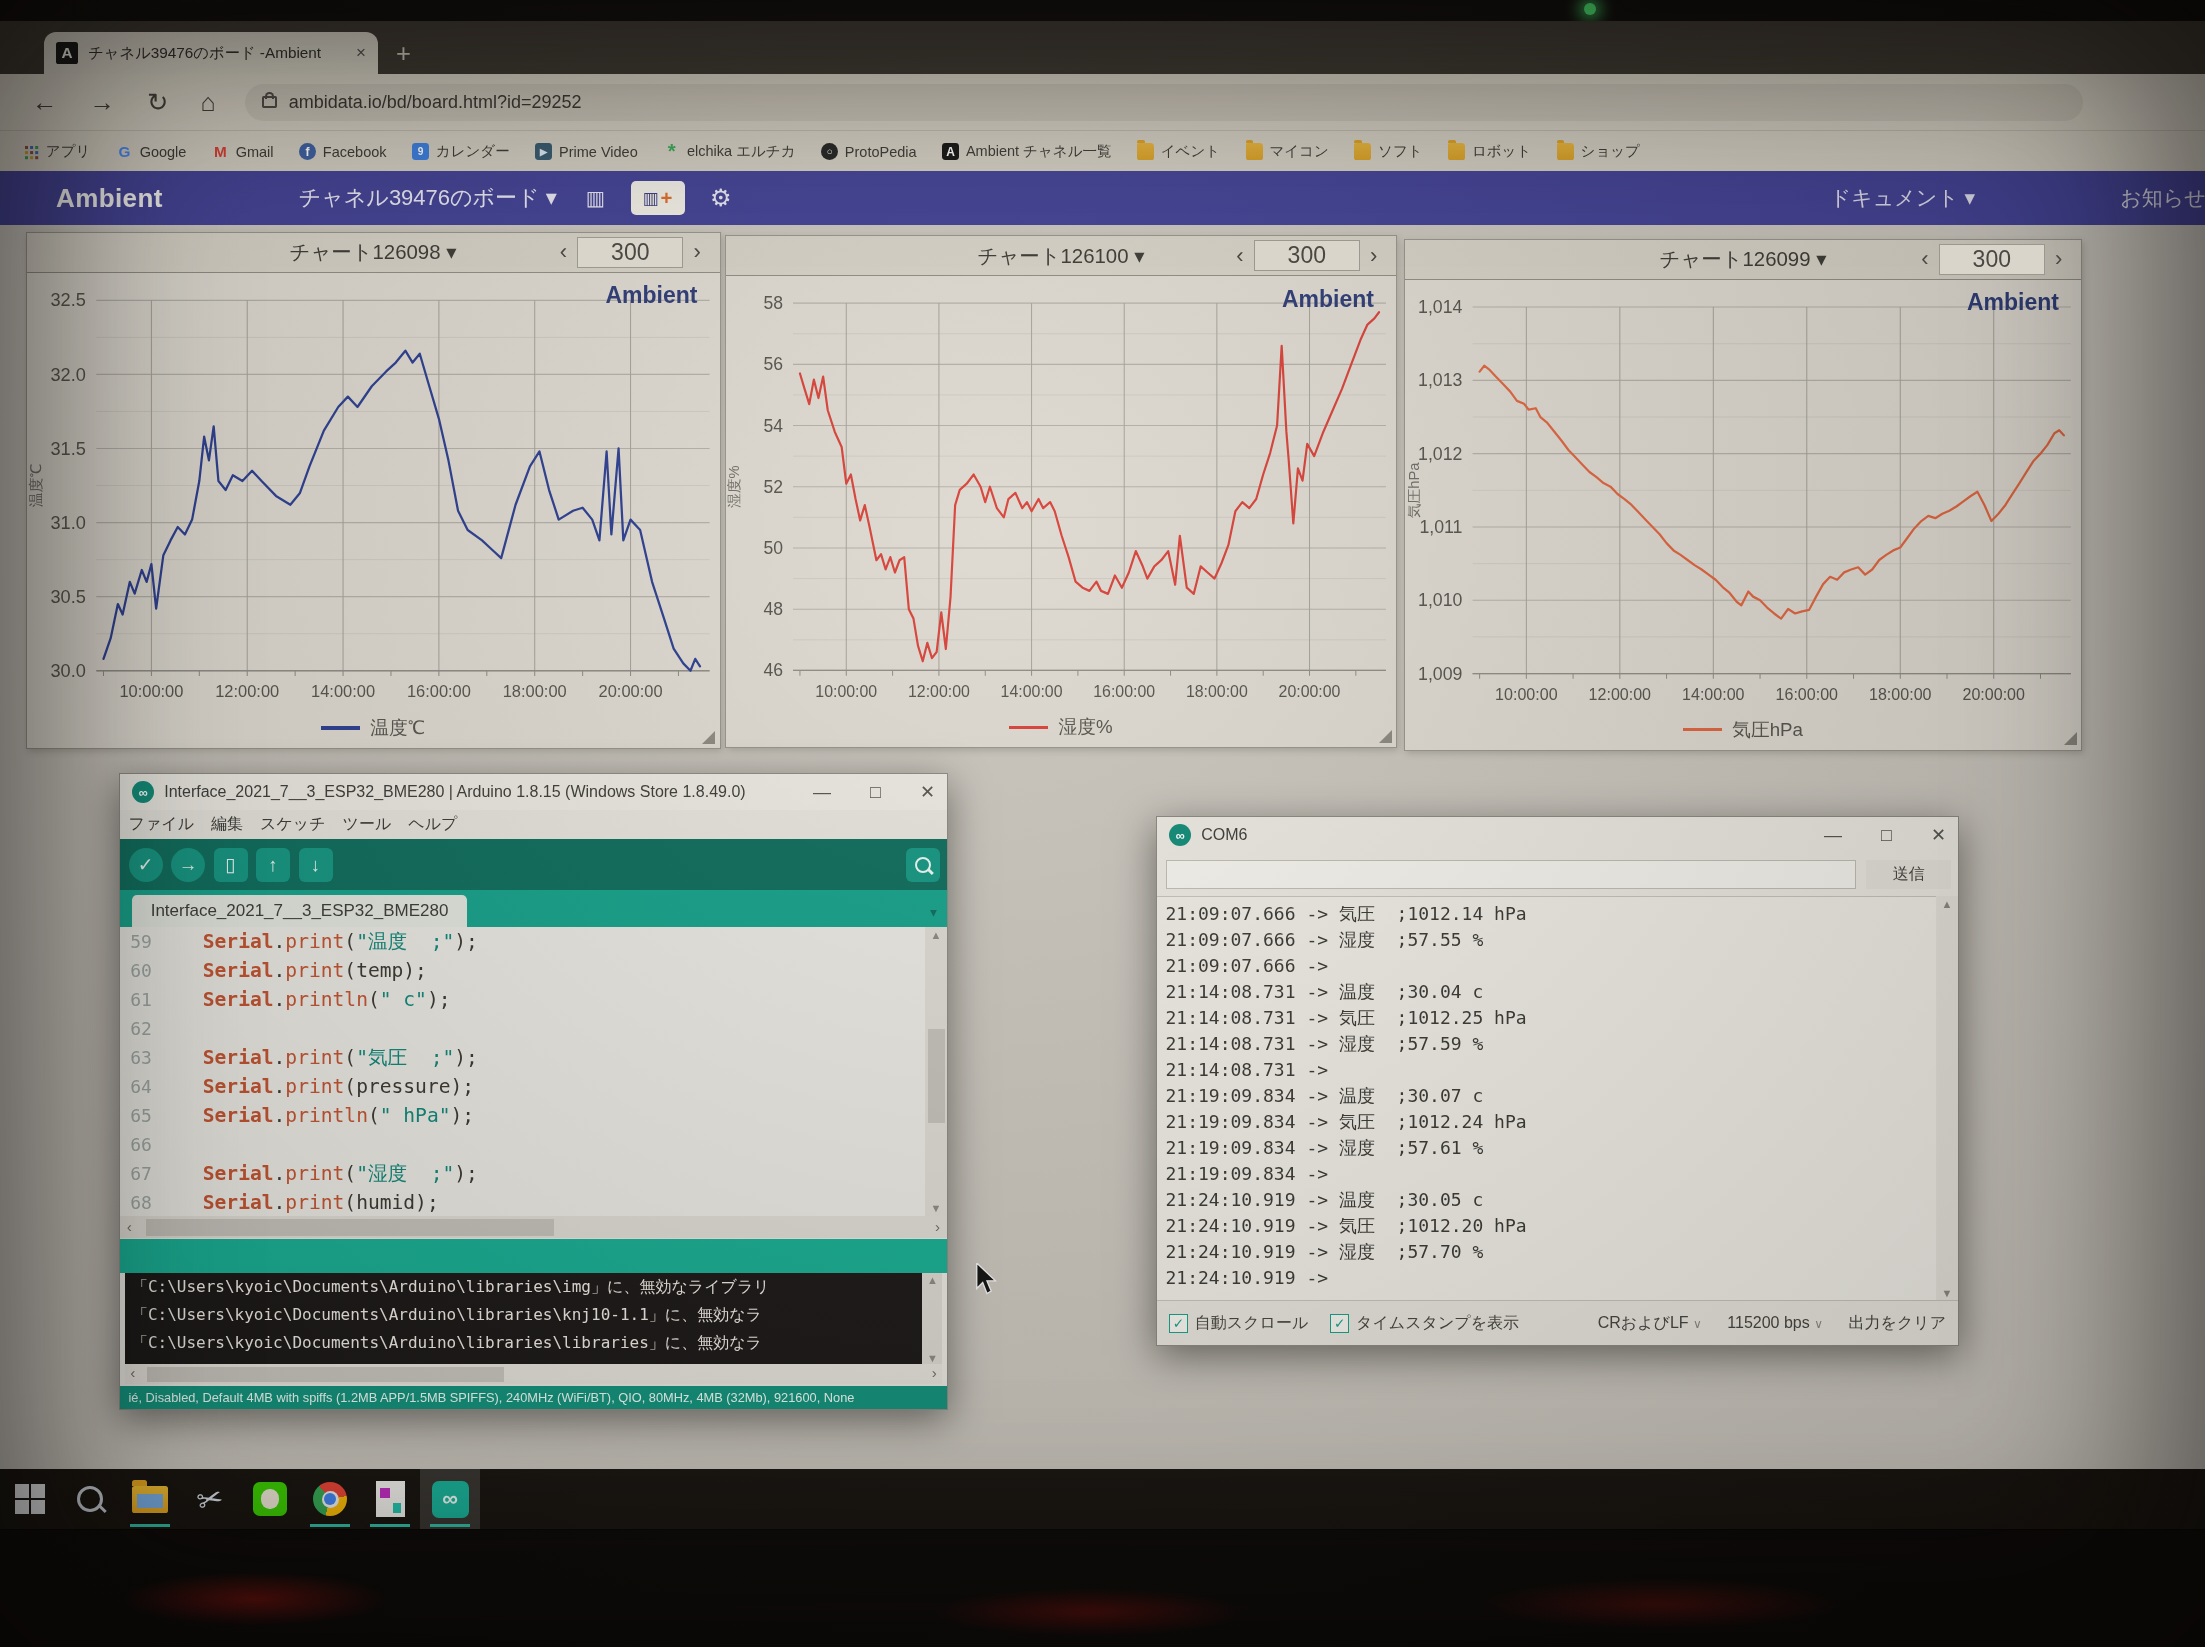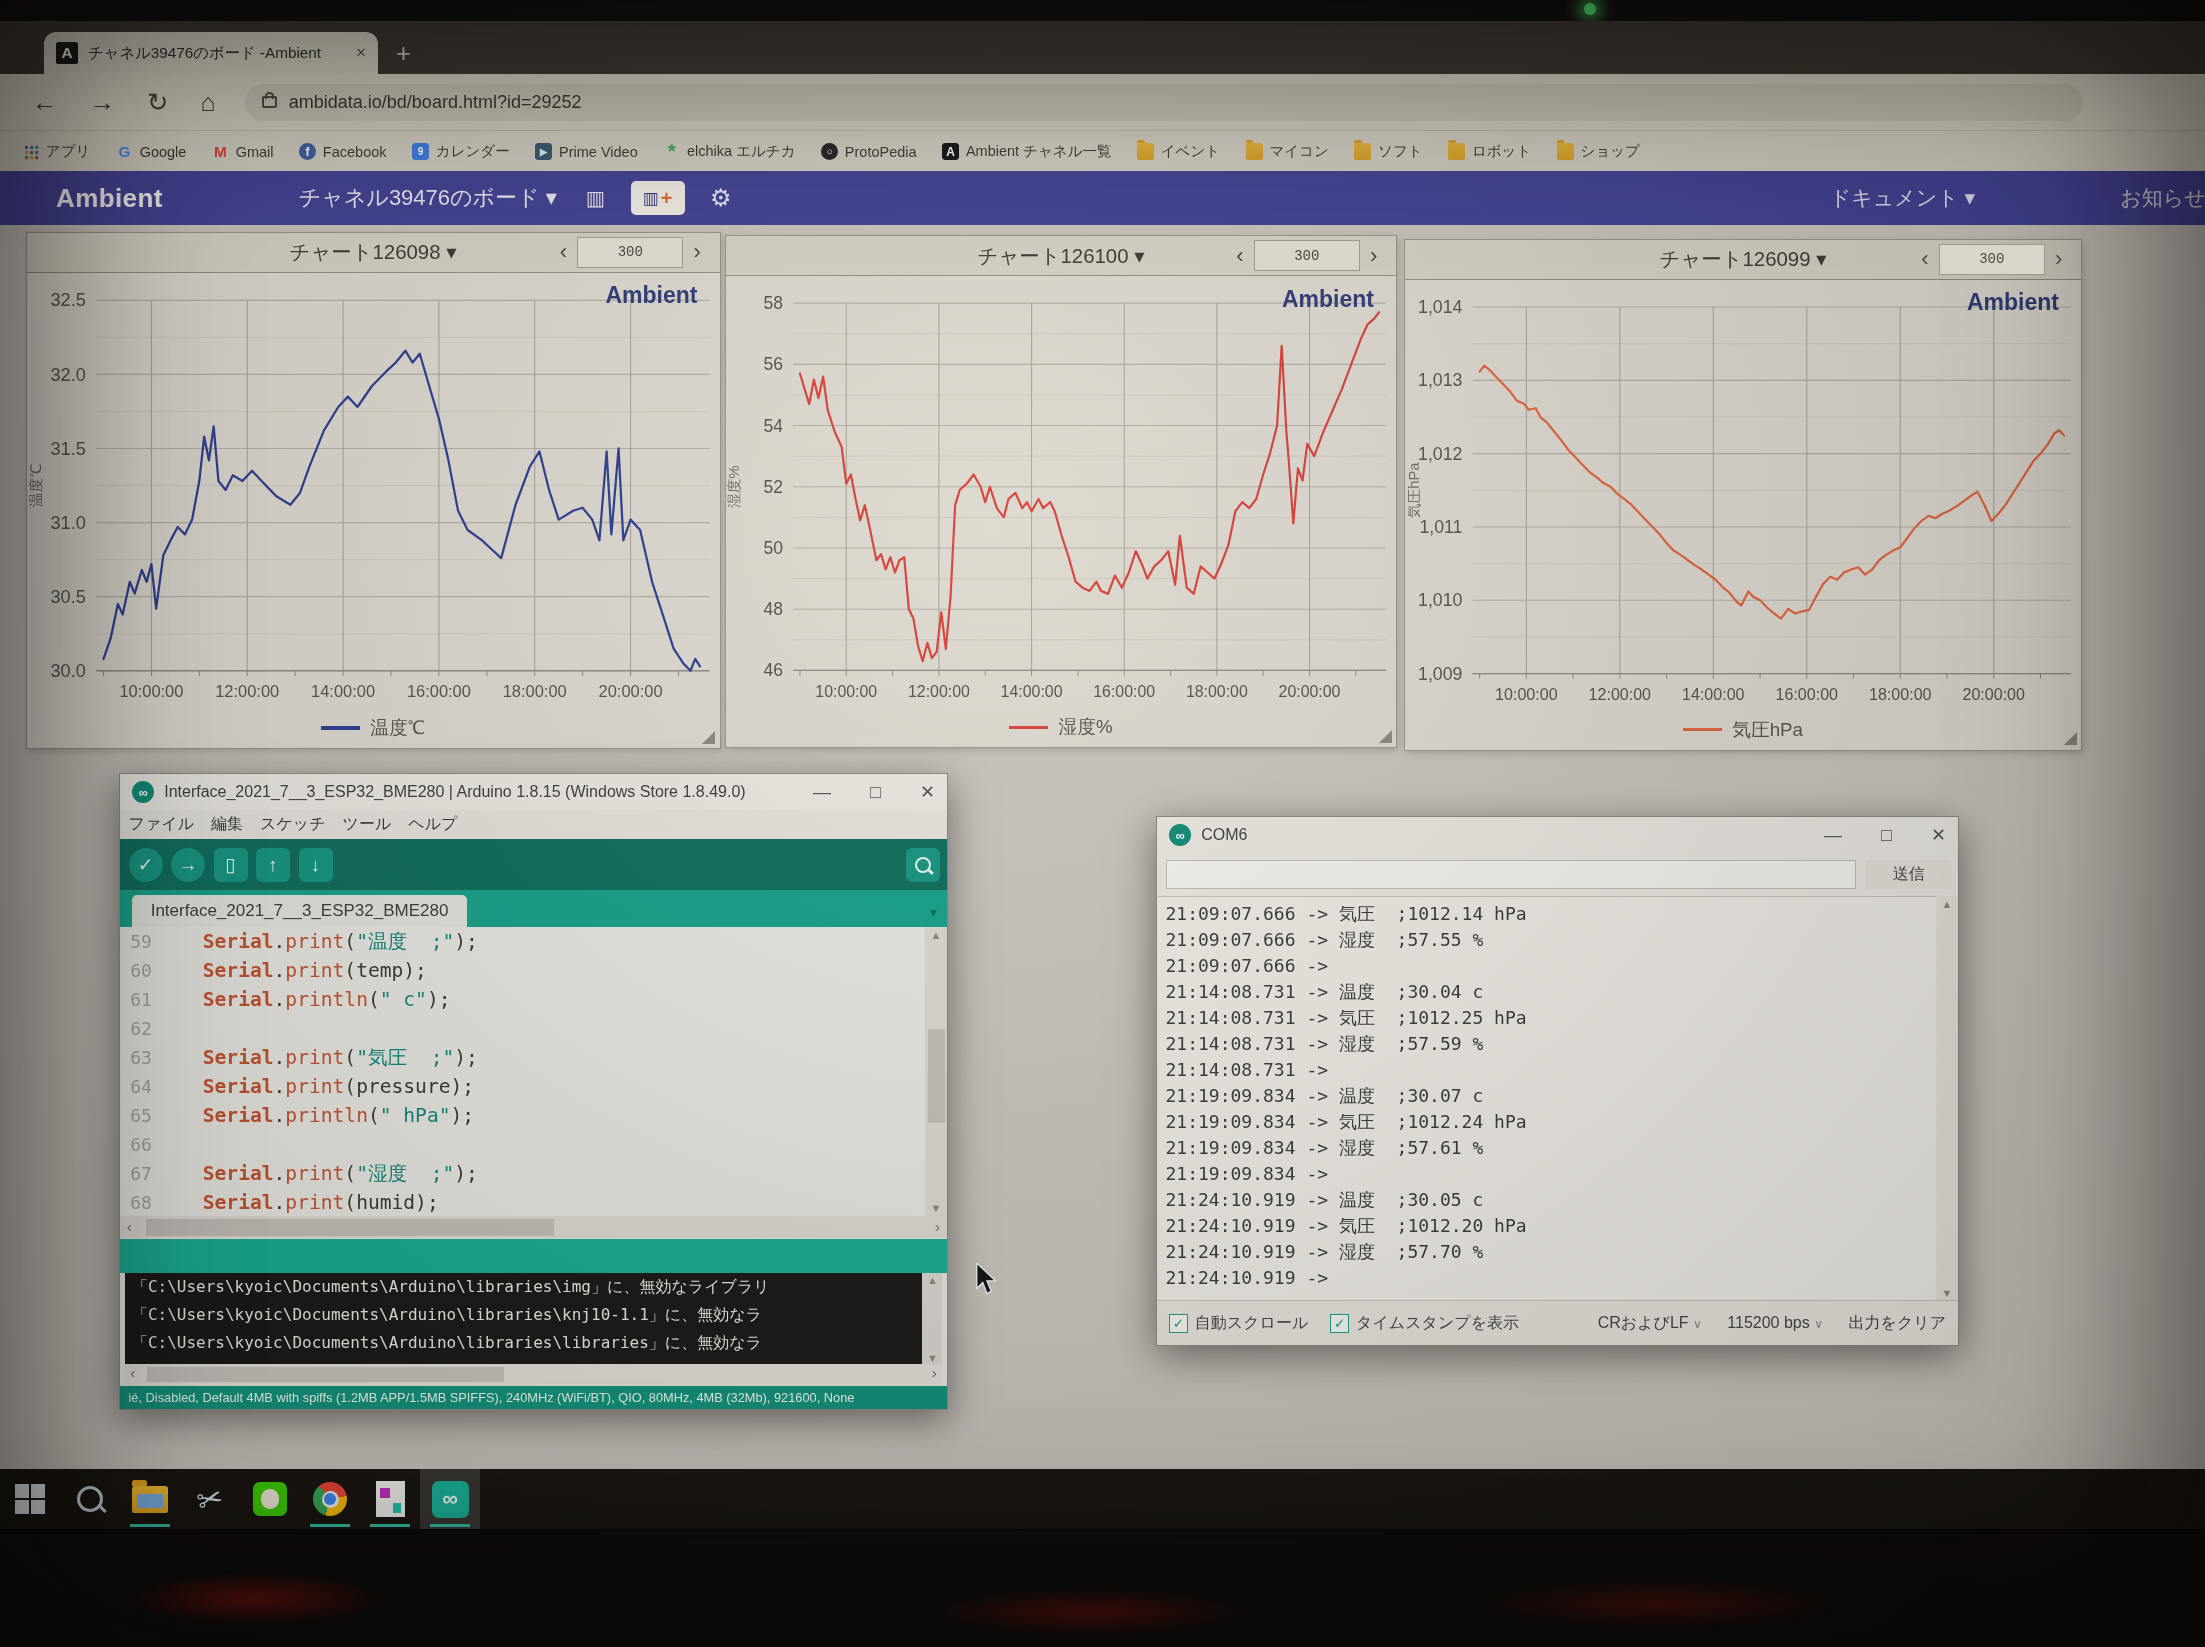--- a/index.html
+++ b/index.html
@@ -73,21 +73,21 @@
   
   #page{left:0;top:225px;width:2205px;height:1244px;background:#c9c5bd;}
   .panel{position:absolute;border:1.7px solid #97948c;background:#ddd9d0;
        box-shadow:1.7px 2.6px 6.8px rgba(60,55,45,.25);}
   .panel-head{height:39px;background:#d6d1c6;border-bottom:1.7px solid #8f8c84;
        display:flex;align-items:center;position:relative;}
   .panel-title{position:absolute;left:0;right:0;text-align:center;font-size:20.4px;color:#3c3a35;}
   .panel-nav{margin-left:auto;display:flex;align-items:center;margin-right:8.5px;z-index:2;}
   .chev{font-size:22px;color:#4a4843;padding:0 10.2px;}
   .range-input{width:100px;height:27px;border:1.3px solid #9b988f;background:#d9d5ca;
-       text-align:center;font-size:14px;color:#4a4843;font-family:Liberation Mono, monospace;}
+       text-align:center;font-size:23px;color:#4a4843;font-family:Liberation Sans, sans-serif;}
   .panel-body{position:absolute;left:0;right:0;top:41px;bottom:0;}
   .panel-body svg{position:absolute;inset:0;width:100%;height:100%;}
   .watermark{position:absolute;right:22px;top:8.5px;font-size:23px;font-weight:bold;color:#2c3a75;}
   .legend{position:absolute;left:0;right:0;bottom:6.8px;display:flex;align-items:center;justify-content:center;}
   .legend .sw{width:39px;height:3.4px;margin-right:10.2px;}
   .legend .lg-label{font-size:18.7px;color:#55534d;}
   .resize{position:absolute;right:4.3px;bottom:4.3px;width:0;height:0;
        border-left:13.6px solid transparent;border-bottom:13.6px solid #8b887f;}
   
   .win{position:absolute;box-shadow:0 10.2px 37px rgba(10,8,5,.5);border:0.9px solid #8a877f;}

